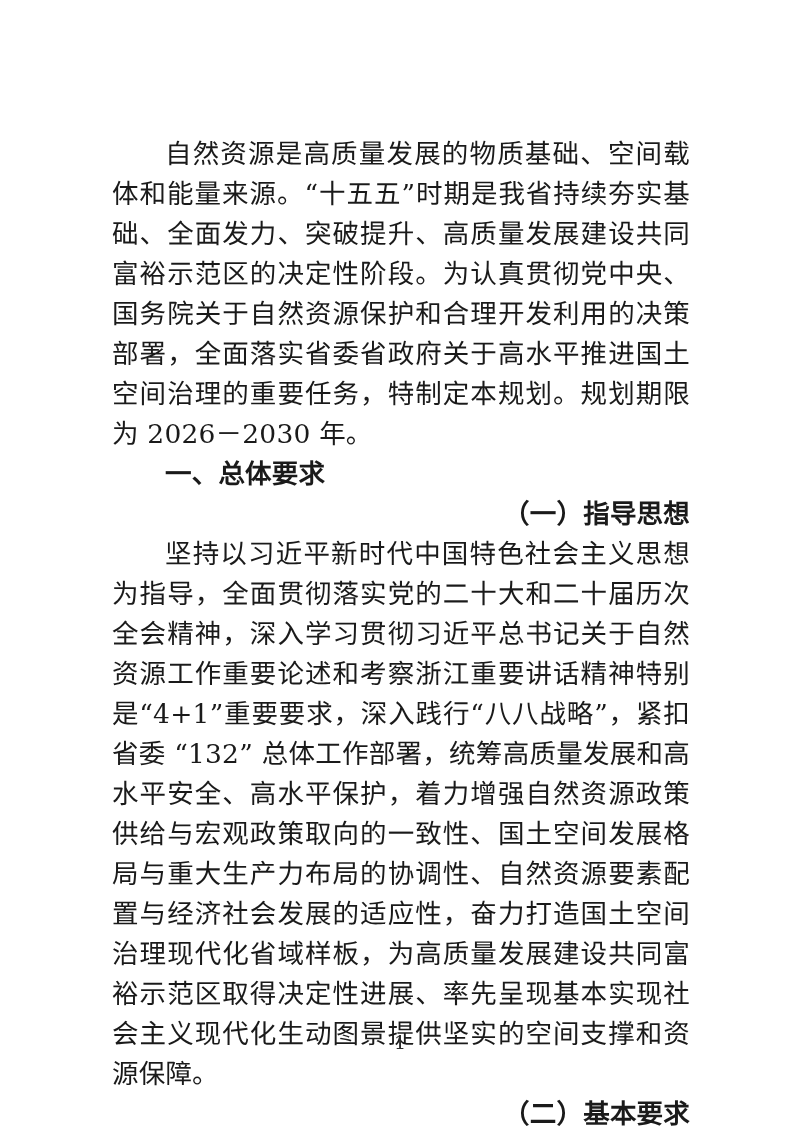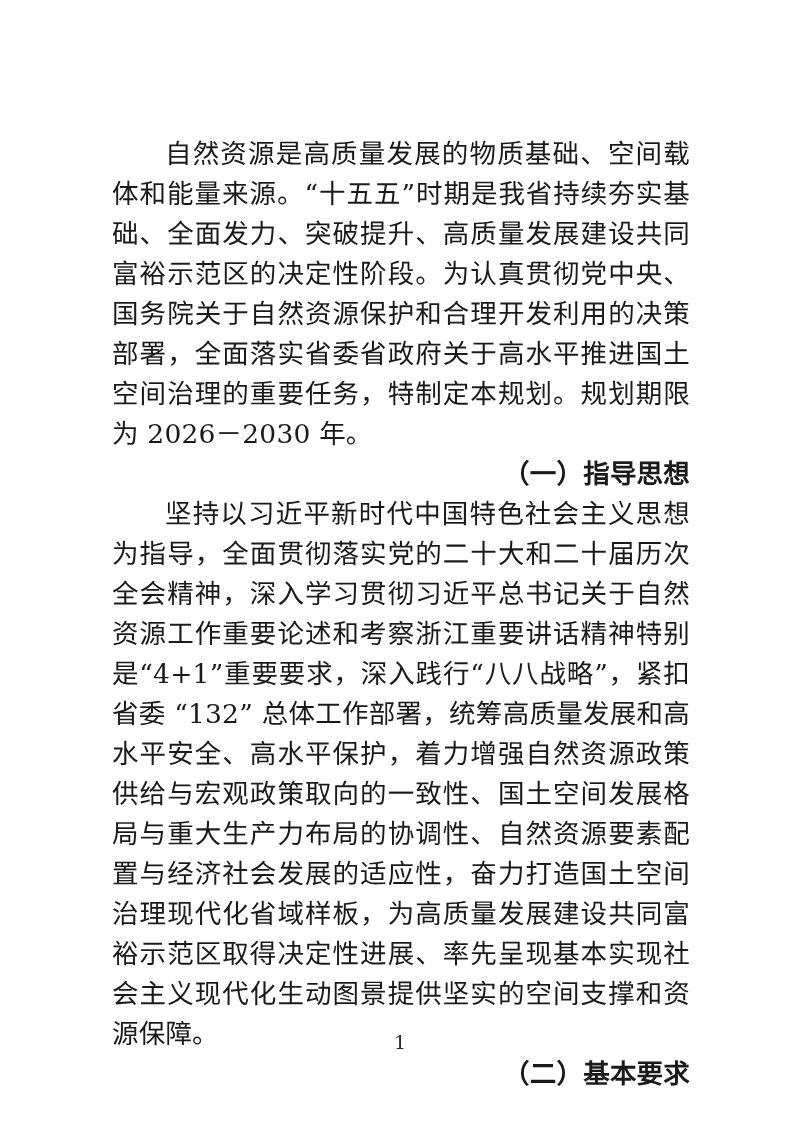--- a/index.html
+++ b/index.html
@@ -78,20 +78,21 @@
 </style>
 </head>
 <body>
 
 <div class="page">
 
   <div class="content">
 
     <p class="para">自然资源是高质量发展的物质基础、空间载体和能量来源。“十五五”时期是我省持续夯实基础、全面发力、突破提升、高质量发展建设共同富裕示范区的决定性阶段。为认真贯彻党中央、国务院关于自然资源保护和合理开发利用的决策部署，全面落实省委省政府关于高水平推进国土空间治理的重要任务，特制定本规划。规划期限为 2026－2030 年。</p>
 
+    <h2 class="heading-1">一、总体要求</h2>
 
     <h3 class="heading-2">（一）指导思想</h3>
 
     <p class="para">坚持以习近平新时代中国特色社会主义思想为指导，全面贯彻落实党的二十大和二十届历次全会精神，深入学习贯彻习近平总书记关于自然资源工作重要论述和考察浙江重要讲话精神特别是“4+1”重要要求，深入践行“八八战略”，紧扣省委 “132” 总体工作部署，统筹高质量发展和高水平安全、高水平保护，着力增强自然资源政策供给与宏观政策取向的一致性、国土空间发展格局与重大生产力布局的协调性、自然资源要素配置与经济社会发展的适应性，奋力打造国土空间治理现代化省域样板，为高质量发展建设共同富裕示范区取得决定性进展、率先呈现基本实现社会主义现代化生动图景提供坚实的空间支撑和资源保障。</p>
 
     <h3 class="heading-2">（二）基本要求</h3>
 
   </div>
 
   <div class="page-number">1</div>

